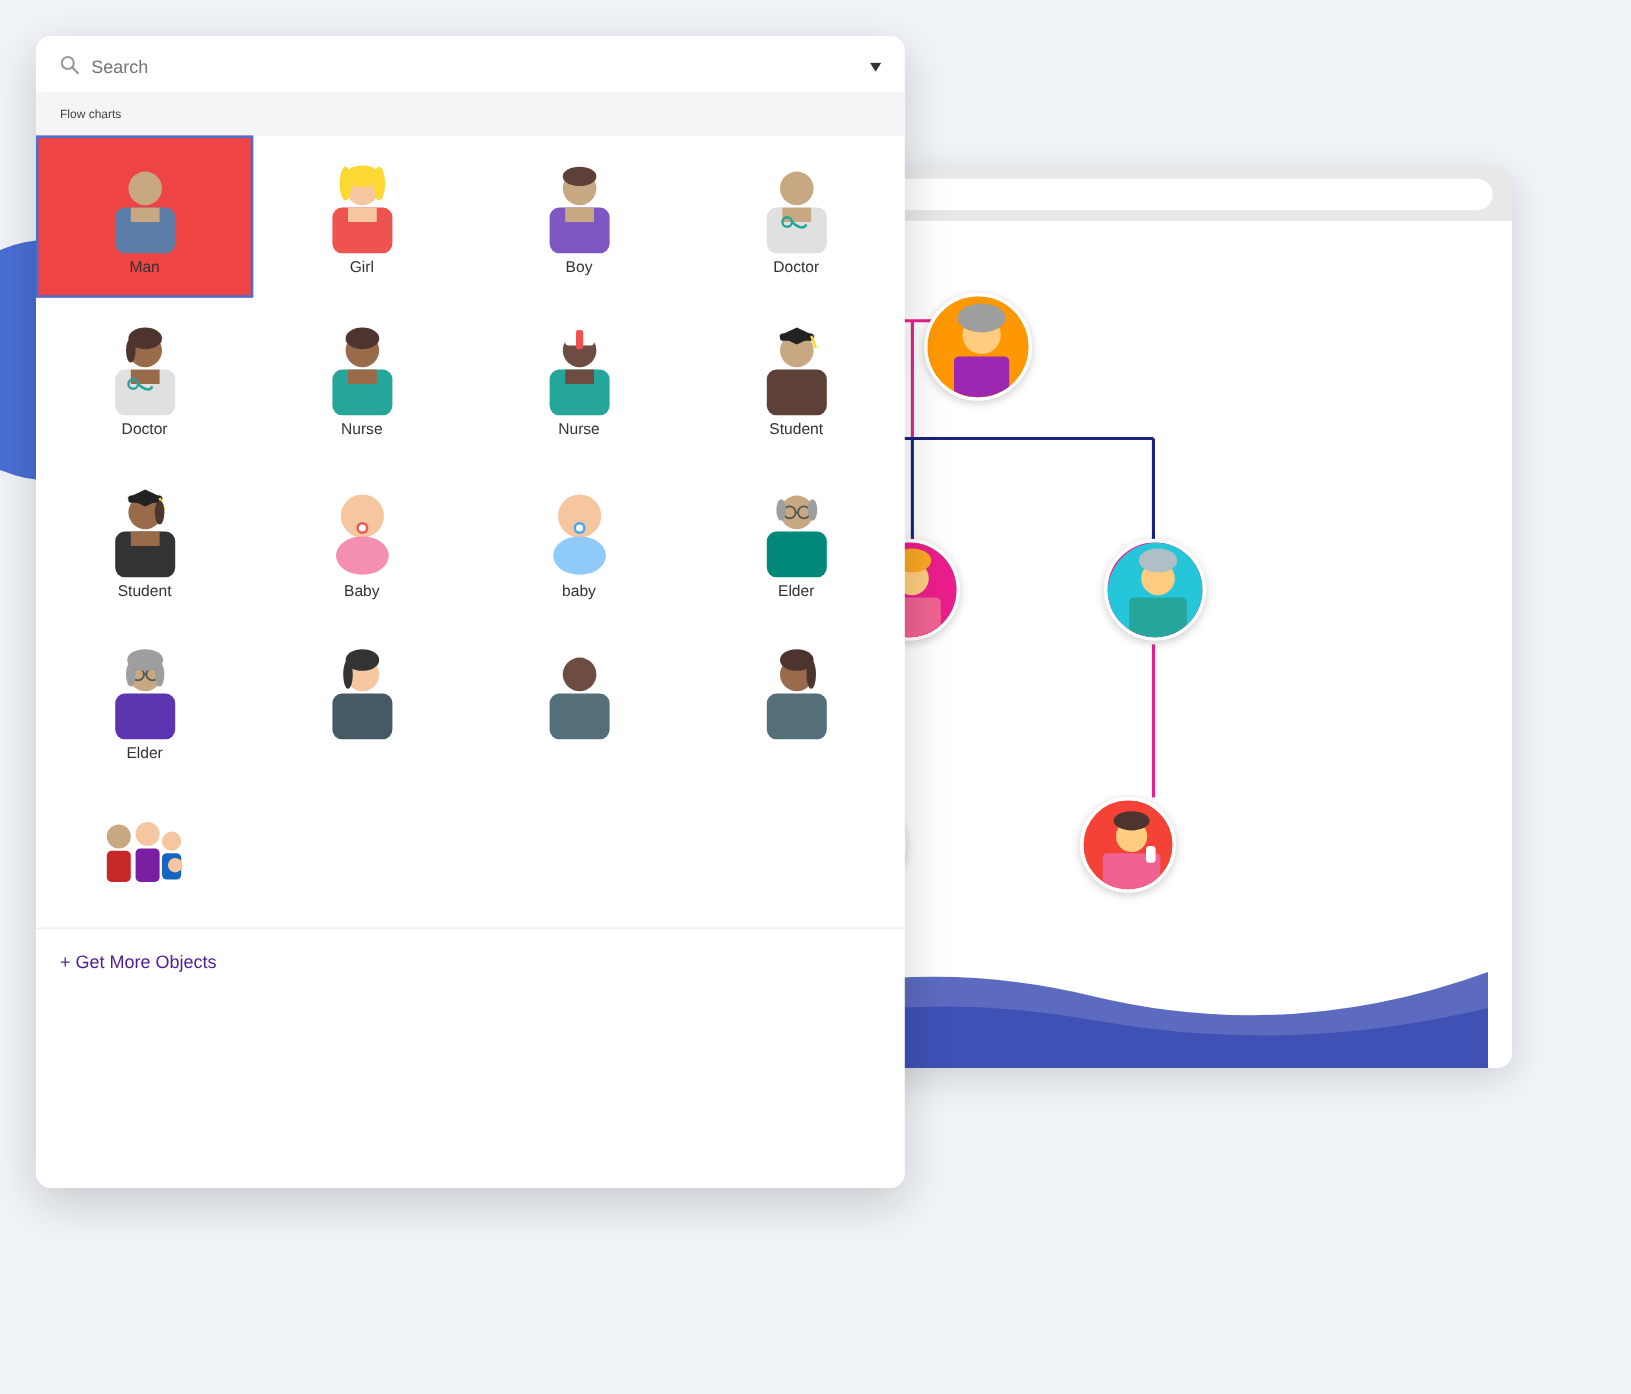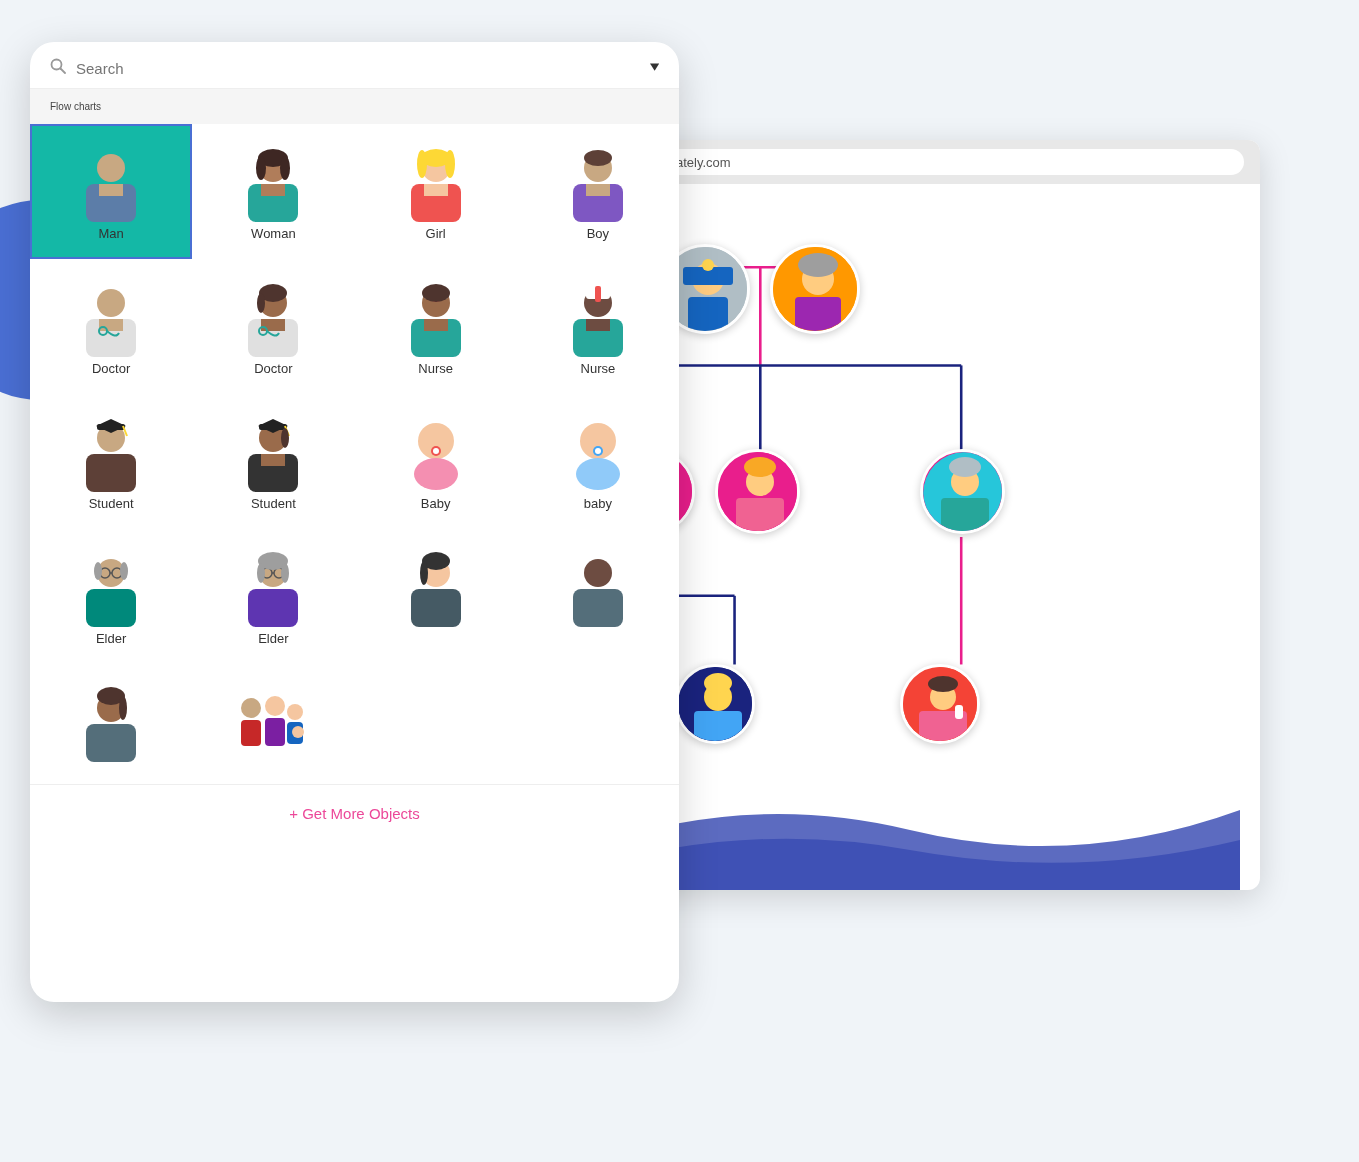--- a/index.html
+++ b/index.html
@@ -70,26 +70,26 @@
     .browser-content {
       padding: 20px;
       position: relative;
       height: calc(100% - 44px);
       overflow: hidden;
     }
 
     
     .panel-front {
       position: absolute;
-      top: 42px;
+      top: 30px;
       left: 30px;
-      width: 649px;
+      width: 724px;
       height: 960px;
       background: #fff;
-      border-radius: 24px;
+      border-radius: 12px;
       box-shadow: 0 12px 40px rgba(0,0,0,0.18);
       z-index: 10;
       overflow: hidden;
     }
 
     .panel-search {
       padding: 16px 20px 10px;
       border-bottom: 1px solid #eee;
       display: flex;
       align-items: center;
@@ -127,34 +127,34 @@
       display: flex;
       flex-direction: column;
       align-items: center;
       padding: 20px 10px 16px;
       cursor: pointer;
       border: 2px solid transparent;
       position: relative;
     }
 
     .icon-cell.selected {
-      background: #14b8a6;
+      background: #ef4444;
       border-color: #4a6fd4;
     }
 
     .icon-cell .icon-label {
       font-size: 13px;
       color: #333;
       text-align: center;
     }
 
     .get-more {
-      text-align: center;
+      text-align: left;
       padding: 20px;
-      color: #ec4899;
+      color: #4c1d95;
       font-size: 15px;
       cursor: pointer;
       border-top: 1px solid #eee;
     }
 
     
     .person-svg {
       width: 80px;
       height: 80px;
     }
@@ -333,32 +333,20 @@
 
     <div class="icon-cell selected">
       <svg class="person-svg" viewBox="0 0 80 80">
         <circle cx="40" cy="22" r="14" fill="#c8a882"></circle>
         <rect x="15" y="38" width="50" height="38" rx="8" fill="#5c7da8"></rect>
         <rect x="28" y="38" width="24" height="12" fill="#c8a882"></rect>
       </svg>
       <span class="icon-label">Man</span>
     </div>
 
-    <div class="icon-cell">
-      <svg class="person-svg" viewBox="0 0 80 80">
-        <circle cx="40" cy="22" r="14" fill="#b07d5a"></circle>
-        <rect x="15" y="38" width="50" height="38" rx="8" fill="#26a69a"></rect>
-        <rect x="28" y="38" width="24" height="12" fill="#b07d5a"></rect>
-
-        <ellipse cx="40" cy="12" rx="15" ry="9" fill="#3e2723"></ellipse>
-        <ellipse cx="28" cy="22" rx="5" ry="12" fill="#3e2723"></ellipse>
-        <ellipse cx="52" cy="22" rx="5" ry="12" fill="#3e2723"></ellipse>
-      </svg>
-      <span class="icon-label">Woman</span>
-    </div>
 
     <div class="icon-cell">
       <svg class="person-svg" viewBox="0 0 80 80">
         <circle cx="40" cy="22" r="14" fill="#f5c6a0"></circle>
         <rect x="15" y="38" width="50" height="38" rx="8" fill="#ef5350"></rect>
         <rect x="28" y="38" width="24" height="12" fill="#f5c6a0"></rect>
 
         <ellipse cx="40" cy="12" rx="15" ry="9" fill="#fdd835"></ellipse>
         <ellipse cx="26" cy="18" rx="5" ry="14" fill="#fdd835"></ellipse>
         <ellipse cx="54" cy="18" rx="5" ry="14" fill="#fdd835"></ellipse>

